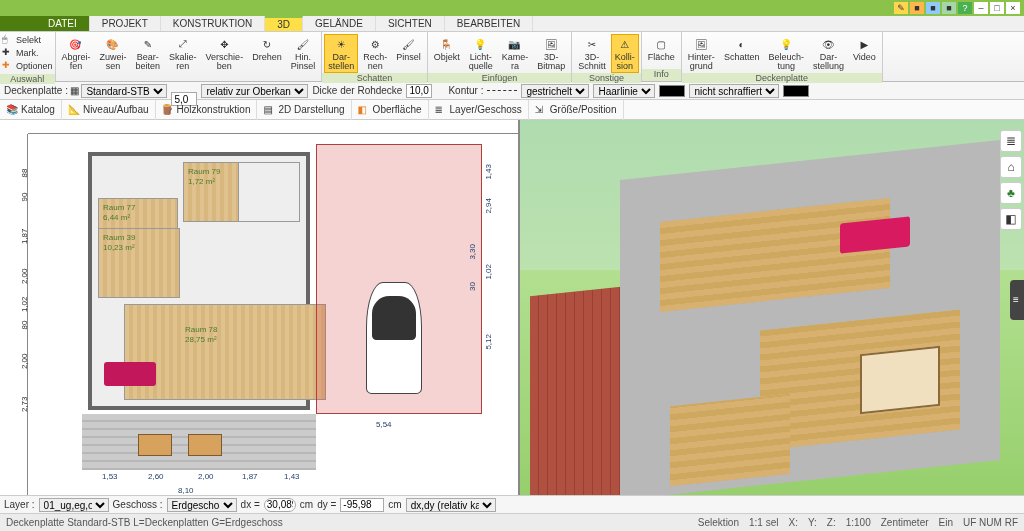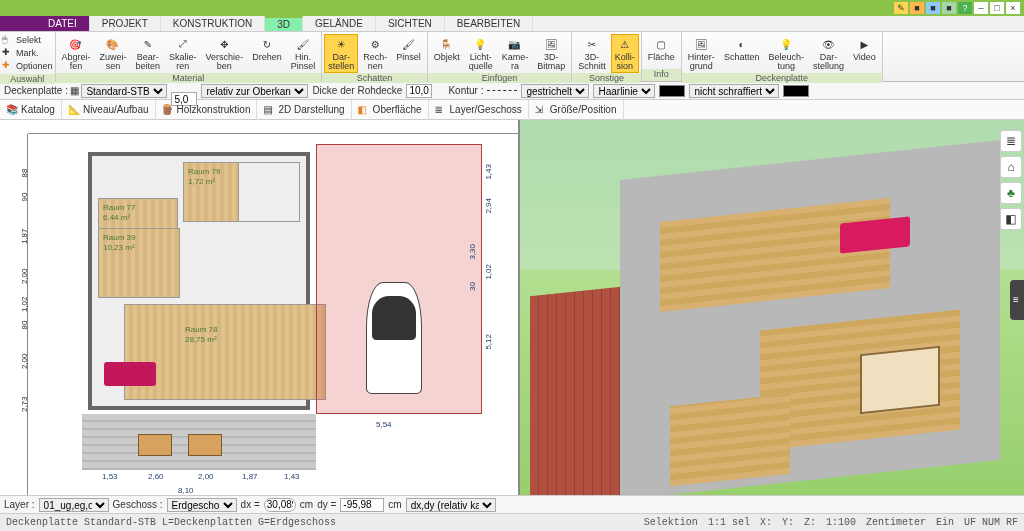--- a/index.html
+++ b/index.html
@@ -5,22 +5,22 @@
   * { box-sizing: border-box; margin: 0; padding: 0; font-family: "Segoe UI", Tahoma, sans-serif; }
   body { width: 1024px; height: 531px; background: #fff; font-size: 10px; color: #333; overflow: hidden; position: relative; }
 
   
   .titlebar { height: 16px; background: #8bc34a; display: flex; justify-content: flex-end; align-items: center; padding-right: 4px; gap: 2px; }
   .titlebar .wbtn { width: 14px; height: 12px; background: #fff; display: flex; align-items: center; justify-content: center; font-size: 9px; cursor: pointer; }
 
   
   .menutabs { height: 16px; background: #f0f0f0; display: flex; border-bottom: 1px solid #ccc; }
   .menutabs .tab { padding: 0 12px; line-height: 16px; border-right: 1px solid #ddd; cursor: pointer; }
-  .menutabs .tab.file { background: #701a75; color: #fff; padding-left: 48px; }
-  .menutabs .tab.active { background: #86efac; border-top: 2px solid #8bc34a; line-height: 14px; }
+  .menutabs .tab.file { background: #4d7c0f; color: #fff; padding-left: 48px; }
+  .menutabs .tab.active { background: #fde047; border-top: 2px solid #8bc34a; line-height: 14px; }
 
   
   .ribbon { height: 50px; background: linear-gradient(#fdfdfd,#f0f0f0); border-bottom: 1px solid #bbb; display: flex; }
   .ribgroup { border-right: 1px solid #ccc; display: flex; flex-direction: column; }
   .ribgroup .btns { display: flex; flex: 1; padding: 2px 2px 0 2px; gap: 1px; }
   .ribgroup .glabel { height: 12px; text-align: center; font-size: 9px; background: #dceac8; color: #555; padding: 0 2px; white-space: nowrap; }
   .ribbtn { display: flex; flex-direction: column; align-items: center; justify-content: flex-start; padding: 1px 3px; cursor: pointer; border: 1px solid transparent; }
   .ribbtn .ico { width: 16px; height: 16px; margin-bottom: 1px; display:flex; align-items:center; justify-content:center; }
   .ribbtn .lb { font-size: 9px; line-height: 9px; text-align: center; white-space: pre; }
   .ribbtn.sel { background: #ffd54f; border-color: #e6a800; }
@@ -74,21 +74,21 @@
   .pulltab { position:absolute; right:0; top:160px; width:14px; height:40px; background:#444; border-radius:4px 0 0 4px; }
   .pulltab::before { content:"≡"; color:#fff; font-size:10px; position:absolute; top:14px; left:3px; }
 
   
   .bottombar1 { height: 18px; background:#f6f6f6; border-top:1px solid #ccc; display:flex; align-items:center; gap:4px; padding:0 4px; font-size:10px; }
   .bottombar1 input { height:14px; font-size:10px; border:1px solid #aaa; padding:0 2px; }
 
   
   .statusbar { height: 18px; background:#ececec; border-top:1px solid #ccc; display:flex; align-items:center; justify-content:space-between; padding:0 6px; font-size:10px; color:#555; }
   .statusbar .sgrp { display:flex; gap:10px;justify-content:space-between; }
-  .statusbar .sg { white-space:nowrap;font-family:Liberation Mono, monospace; }
+  .statusbar .sg { white-space:nowrap; }
 
   select { font-size:10px; height:14px; border:1px solid #aaa; }
 </style>
 </head>
 <body>
 
 <div class="titlebar">
   <div class="wbtn" style="background:#ffd54f">✎</div>
   <div class="wbtn" style="background:#ffb74d">■</div>
   <div class="wbtn" style="background:#90caf9">■</div>
@@ -159,21 +159,20 @@
       <div class="ribbtn">
           <div class="ico">↻</div>
           <div class="lb">Drehen</div>
         </div>
       <div class="ribbtn">
           <div class="ico">🖌</div>
           <div class="lb">Hin.
 Pinsel</div>
         </div>
     </div>
-    <div class="glabel">Material</div>
   </div>
 
   <div class="ribgroup">
     <div class="btns">
       <div class="ribbtn sel">
           <div class="ico">☀</div>
           <div class="lb">Dar-
 stellen</div>
         </div>
       <div class="ribbtn">

